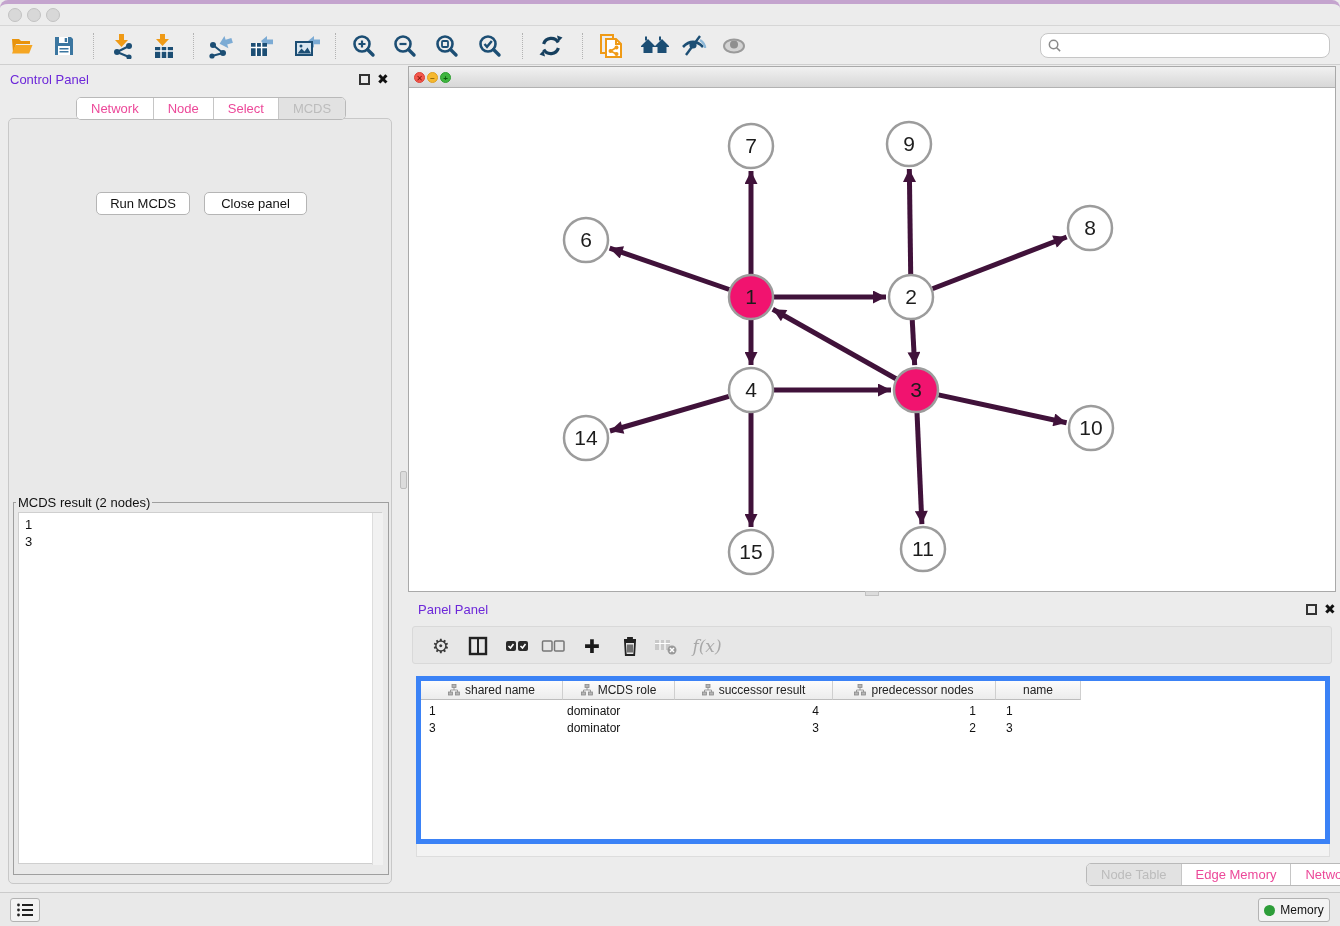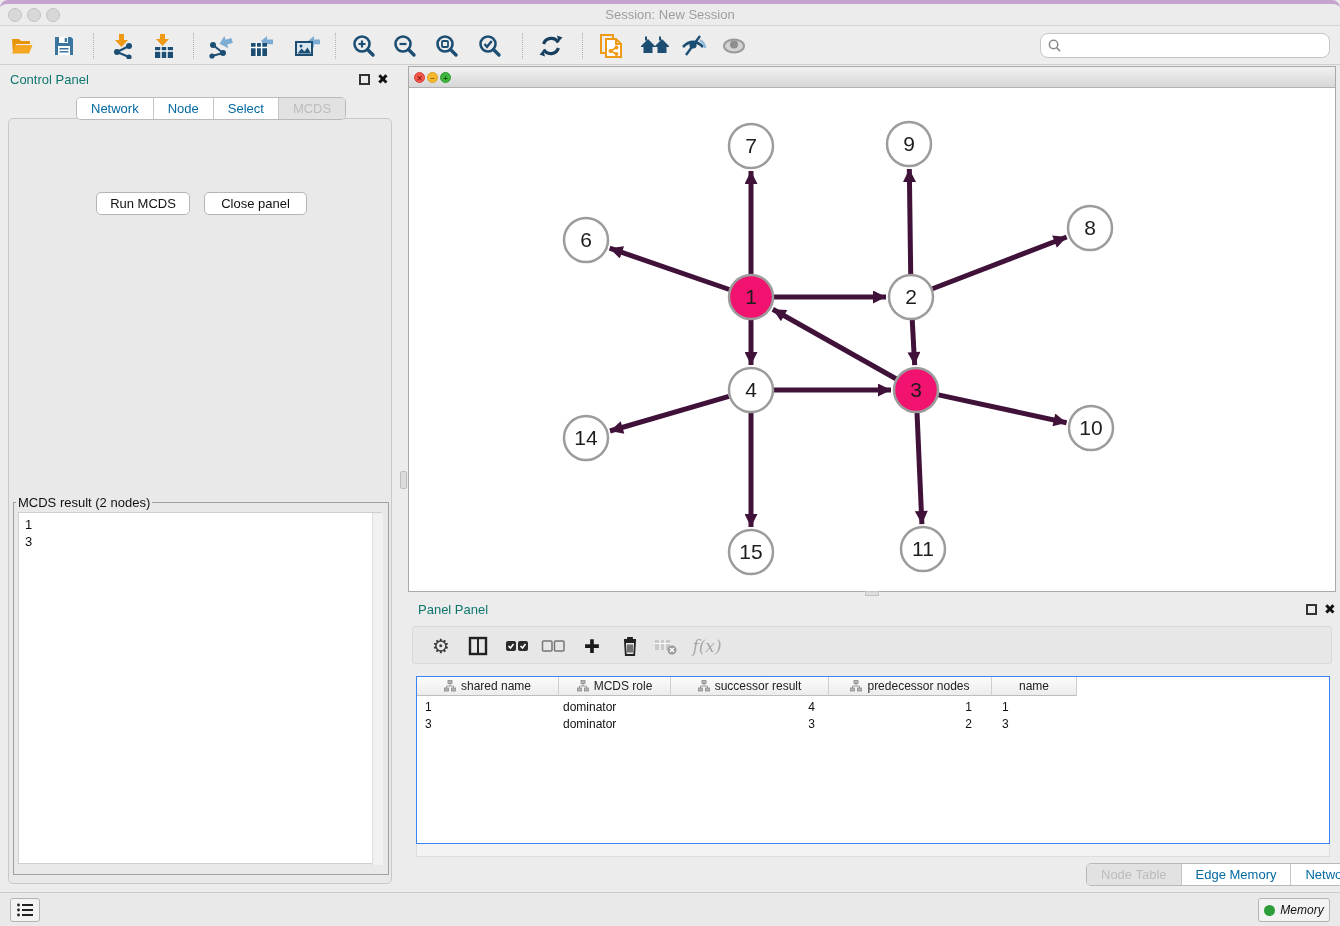--- a/index.html
+++ b/index.html
@@ -21,26 +21,26 @@
   .tb-btn { position:absolute; top:5px; width:34px; height:30px; display:flex;
     align-items:center; justify-content:center; }
   .tb-sep { position:absolute; top:7px; height:26px; width:0; border-left:1px dotted #b3b3b3; }
   .searchbox { position:absolute; left:1040px; top:7px; width:290px; height:25px;
     background:#fff; border:1px solid #c6c6c6; border-radius:8px; display:flex; align-items:center; padding-left:6px; }
   .searchbox input { border:none; outline:none; flex:1; font-size:13px; background:transparent; height:20px; }
 
   
   .control-panel { position:absolute; left:0; top:66px; width:400px; height:822px; }
   .panel-header { position:relative; height:28px; }
-  .panel-title { position:absolute; left:10px; top:6px; font-size:13px; color:#0f766e; }
+  .panel-title { position:absolute; left:10px; top:6px; font-size:13px; color:#6d28d9; }
   .float-icon { position:absolute; top:8px; width:11px; height:11px; border:2px solid #333; }
   .close-icon { position:absolute; top:5px; font-size:14px; font-weight:bold; color:#111; line-height:16px; }
   .seg { position:absolute; display:inline-flex; border:1px solid #b9b9b9; border-radius:5px;
     overflow:hidden; background:#fff; z-index:3; }
-  .seg-tab { padding:3px 14px; font-size:13px; color:#0369a1; background:#fff; border-right:1px solid #c6c6c6; white-space:nowrap; }
+  .seg-tab { padding:3px 14px; font-size:13px; color:#ec4899; background:#fff; border-right:1px solid #c6c6c6; white-space:nowrap; }
   .seg-tab:last-child { border-right:none; }
   .seg-tab.sel-disabled { background:#e2e2e2; color:#bcbcbc; }
   .cp-tabs { left:76px; top:31px; }
   .cp-content { position:absolute; left:8px; top:52px; width:384px; height:766px;
     background:#e9e9e9; border:1px solid #c8c8c8; border-radius:5px; }
   .opt-label { position:absolute; left:0; top:20px; width:100%; text-align:center; font-size:13px; color:#111; }
   .dropdown { position:absolute; left:37px; top:41px; width:310px; height:23px; background:#fff;
     border:1px solid #b5b5b5; border-radius:5px; font-size:13px; color:#111;
     display:flex; align-items:center; padding-left:8px; }
   .dropdown-arrows { position:absolute; right:6px; top:2px; font-size:8px; color:#555; line-height:9px; text-align:center; }
@@ -68,42 +68,41 @@
     font-size:8px; font-weight:bold; text-align:center; line-height:11px; }
   .tl-close { left:5px;  background:#f5574c; border:1px solid #d94339; color:#7c1207; }
   .tl-min   { left:18px; background:#f6b82e; border:1px solid #dfa023; color:#8a6205; }
   .tl-max   { left:31px; background:#3fb53f; border:1px solid #2f9e31; color:#0d5c0d; }
   .net-canvas { position:relative; width:926px; height:503px; background:#fff; }
 
   
   .table-panel { position:absolute; left:408px; top:596px; width:928px; height:292px; background:#ececec; }
   .tp-toolbar { position:absolute; left:4px; top:30px; width:920px; height:38px; background:#e7e7e7; border:1px solid #d9d9d9; border-radius:3px; }
   .tp-icon { position:absolute; top:4px; width:32px; height:30px; display:flex; align-items:center; justify-content:center; }
-  .tp-table { position:absolute; left:8px; top:80px; width:914px; height:168px; background:#fff; border:1px solid #3b82f6; }
+  .tp-table { position:absolute; left:8px; top:80px; width:914px; height:168px; background:#fff; border:5px solid #3b82f6; }
   .tp-hrow { position:absolute; left:0; top:0; height:19px; display:flex; }
   .tp-hcell { background:linear-gradient(#fcfcfc,#ececec); border-right:1px solid #cfcfcf; border-bottom:1px solid #bdbdbd;
     font-size:12px; color:#222; display:flex; align-items:center; justify-content:center; gap:5px; }
   .tp-row { position:absolute; left:0; height:17px; display:flex; }
   .tp-cell { font-size:12px; color:#111; display:flex; align-items:center; }
   .tp-scroll { position:absolute; left:8px; top:248px; width:914px; height:13px; background:#f3f3f3; border:1px solid #ddd; border-top:none; }
   .tp-tabs { left:678px; top:267px; }
   .statusbar { position:absolute; left:0; top:892px; width:1340px; height:34px; background:#e9e9e9; border-top:1px solid #cbcbcb; }
   .sb-btn { position:absolute; top:5px; height:24px; background:#f3f3f3; border:1px solid #b3b3b3; border-radius:3px;
     display:flex; align-items:center; justify-content:center; gap:5px; font-size:12px; color:#111; }
   .mem-dot { width:11px; height:11px; border-radius:50%; background:#2e9e3a; }
   .fx-label { font-family:"DejaVu Serif",serif; font-style:italic; font-size:17px; color:#a8a8a8; }
 </style>
 </head>
 <body>
 
 <div class="titlebar">
   <div class="traffic-dot" style="left:8px"></div>
   <div class="traffic-dot" style="left:27px"></div>
   <div class="traffic-dot" style="left:46px"></div>
-  <div class="titlebar-title">Session: New Session</div>
 </div>
 
 <div class="toolbar">
   <div class="tb-btn" style="left:5px">
     <svg width="26" height="24" viewBox="0 0 24 24">
       <path d="M2 5h7l2 2h9v3H6L3 19z" fill="#e8930c"></path>
       <path d="M5.5 11h17l-3.4 8.5H2z" fill="#f5a623"></path>
     </svg>
   </div>
   <div class="tb-btn" style="left:47px">
@@ -471,17 +470,17 @@
 
 <div class="statusbar">
   <div class="sb-btn" style="left:10px; width:30px;">
     <svg width="18" height="16" viewBox="0 0 18 16">
       <circle cx="2.5" cy="3" r="1.4" fill="#222"></circle>
         <circle cx="2.5" cy="8" r="1.4" fill="#222"></circle>
         <circle cx="2.5" cy="13" r="1.4" fill="#222"></circle>
       <path d="M6 3h11M6 8h11M6 13h11" stroke="#222" stroke-width="2.2"></path>
     </svg>
   </div>
-  <div class="sb-btn" style="left:1258px; width:72px;font-style:italic;">
+  <div class="sb-btn" style="left:1258px; width:72px;">
     <div class="mem-dot"></div>
     <span>Memory</span>
   </div>
 </div>
 
 </body></html>

